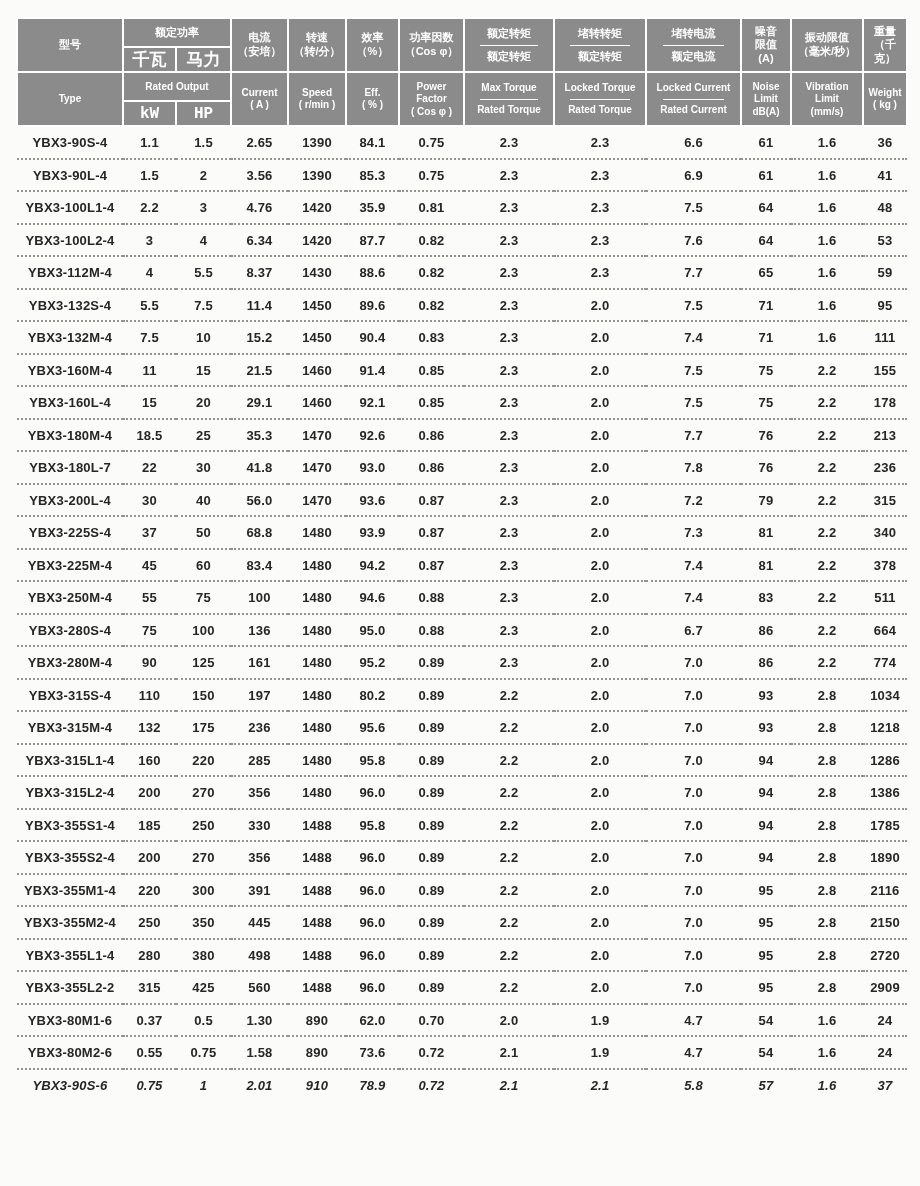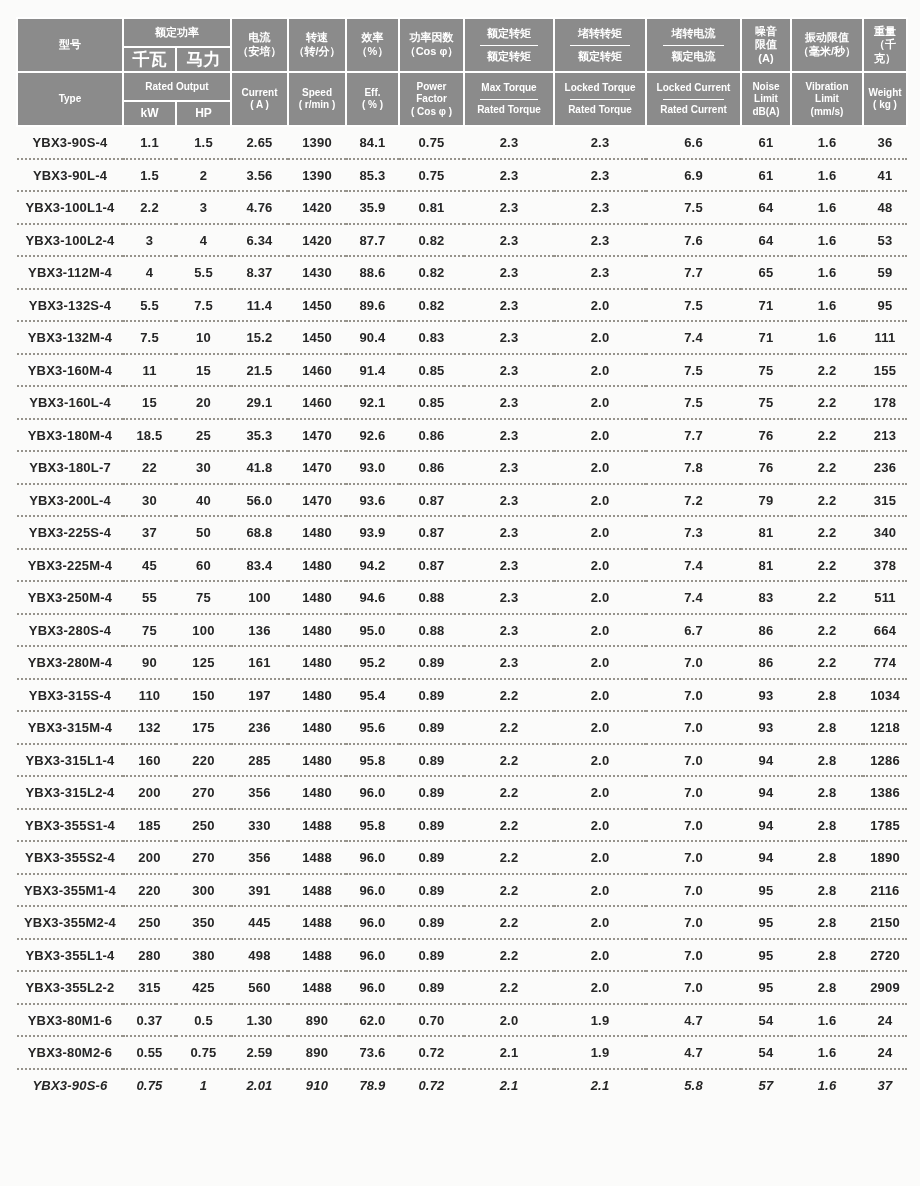--- a/index.html
+++ b/index.html
@@ -29,21 +29,21 @@
     border:2px solid #fff;
     font-weight:bold;
     text-align:center;
     vertical-align:middle;
     padding:1px 0;
     line-height:1.25;
   }
   tr.h-cn-top th{height:29px;font-size:11px;}
   tr.h-cn-sub th{height:25px;font-size:17px;}
   tr.h-en-top th{height:29px;font-size:10px;}
-  tr.h-en-sub th{height:25px;font-size:12px;}
+  tr.h-en-sub th{height:25px;font-size:16px;font-family:Liberation Mono, monospace;}
   .frac-bar{
     width:66%;
     height:0;
     border-top:1px solid #fff;
     margin:4px auto;
   }
   tbody td{
     height:32.5px;
     text-align:center;
     vertical-align:middle;
@@ -440,21 +440,21 @@
           <td>86</td>
           <td>2.2</td>
           <td>774</td>
         </tr>
         <tr>
           <td>YBX3-315S-4</td>
           <td>110</td>
           <td>150</td>
           <td>197</td>
           <td>1480</td>
-          <td>95.4</td>
+          <td>80.2</td>
           <td>0.89</td>
           <td>2.2</td>
           <td>2.0</td>
           <td>7.0</td>
           <td>93</td>
           <td>2.8</td>
           <td>1034</td>
         </tr>
         <tr>
           <td>YBX3-315M-4</td>
@@ -603,21 +603,21 @@
           <td>1.9</td>
           <td>4.7</td>
           <td>54</td>
           <td>1.6</td>
           <td>24</td>
         </tr>
         <tr>
           <td>YBX3-80M2-6</td>
           <td>0.55</td>
           <td>0.75</td>
-          <td>2.59</td>
+          <td>1.58</td>
           <td>890</td>
           <td>73.6</td>
           <td>0.72</td>
           <td>2.1</td>
           <td>1.9</td>
           <td>4.7</td>
           <td>54</td>
           <td>1.6</td>
           <td>24</td>
         </tr>

